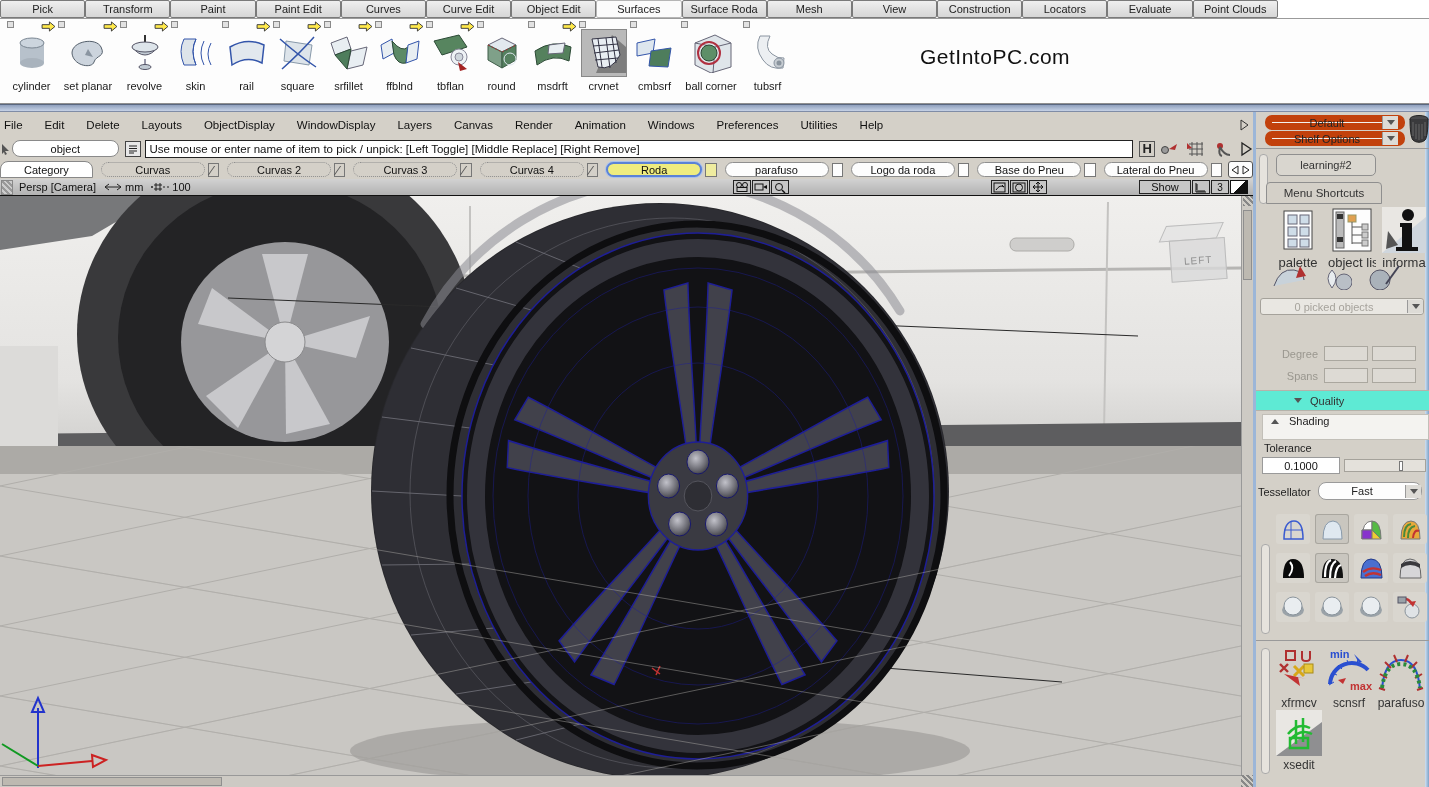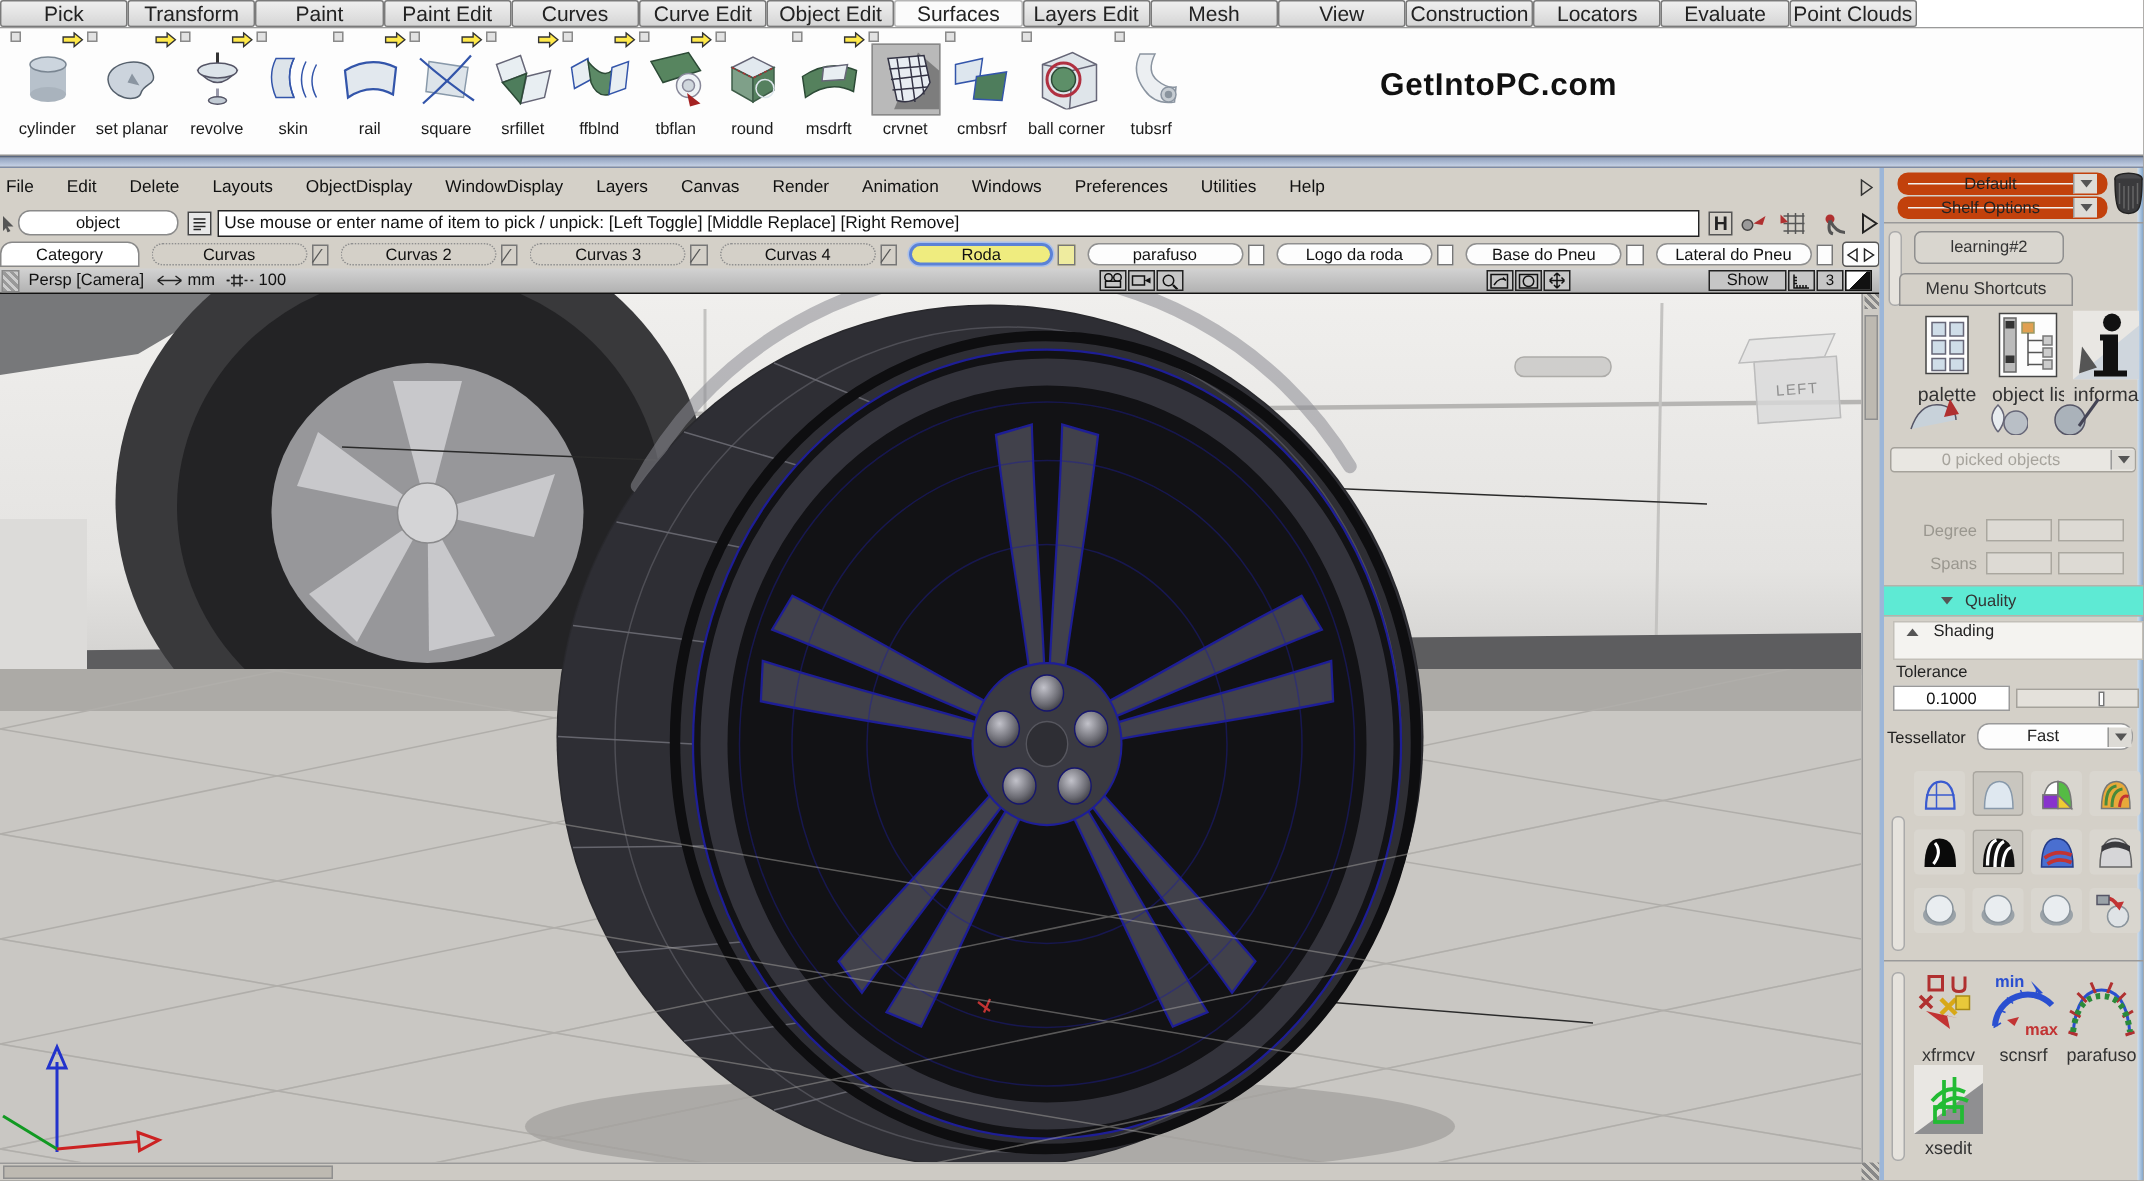--- a/index.html
+++ b/index.html
@@ -4,35 +4,35 @@
 <style>
   * { margin:0; padding:0; box-sizing:border-box; }
   body { background:#666; font-family:"Liberation Sans", sans-serif; }
   #app { position:relative; width:1429px; height:787px; background:#d4d0c8; overflow:hidden;
          font-family:"Liberation Sans", sans-serif; }
 
   
   #tabs-row { position:absolute; left:0; top:0; width:1429px; height:19px; background:#fff;
               display:flex; border-bottom:1px solid #9a9a9a; }
   .ptab { flex:0 0 85.2px; height:18px; background:linear-gradient(#efefef,#d6d6d6);
-          border:1px solid #7a7a7a; border-radius:2px; font-size:14px; color:#222;
+          border:1px solid #7a7a7a; border-radius:2px; font-size:11px; color:#222;
           display:flex; align-items:center; justify-content:center; cursor:default; }
   .ptab.active { background:#fbfbfb; border-color:#b5b5b5; }
 
   
   #tools-row { position:absolute; left:0; top:19px; width:1429px; height:85px; background:#fdfdfd;
                border-bottom:1px solid #8f8f8f; display:flex; align-items:flex-start; padding:2px 0 0 6px; }
   .tool { position:relative; width:51px; height:80px; display:flex; flex-direction:column; align-items:center; }
   .tool.wide { width:62px; }
   .tool .tbox { position:relative; width:46px; height:48px; margin-top:8px; display:flex; align-items:center; justify-content:center; }
   .tool.activecell .tbox { background:#b9b9b9; border:1px solid #888; }
   .chk { position:absolute; left:1px; top:0; width:7px; height:7px; border:1px solid #8a8a8a; background:#e2e2e2; }
   .flyarrow { position:absolute; right:0; top:0; width:17px; height:11px; }
   .tlabel { font-size:11px; color:#1a1a1a; margin-top:3px; white-space:nowrap; }
-  #watermark { position:absolute; left:920px; top:26px; font-size:21px; font-weight:bold; color:#111;
+  #watermark { position:absolute; left:920px; top:26px; font-size:21px; font-weight:normal; color:#111;
                letter-spacing:.5px; }
 
   
   #sep { position:absolute; left:0; top:104px; width:1429px; height:8px;
          background:linear-gradient(#8fa0bd,#c6d2e6); border-top:1px solid #5a6880; border-bottom:1px solid #7f8ca6; }
 
   
   #menubar { position:absolute; left:0; top:112px; width:1253px; height:25px; background:#d4d0c8;
              display:flex; align-items:center; font-size:11.5px; color:#111; }
   .mitem { padding:0 11px; margin-left:-0px; cursor:default; }
@@ -157,21 +157,21 @@
 
   <div id="tabs-row">
     <div class="ptab">Pick</div>
     <div class="ptab">Transform</div>
     <div class="ptab">Paint</div>
     <div class="ptab">Paint Edit</div>
     <div class="ptab">Curves</div>
     <div class="ptab">Curve Edit</div>
     <div class="ptab">Object Edit</div>
     <div class="ptab active">Surfaces</div>
-    <div class="ptab">Layers Edit</div>
+    <div class="ptab">Surface Roda</div>
     <div class="ptab">Mesh</div>
     <div class="ptab">View</div>
     <div class="ptab">Construction</div>
     <div class="ptab">Locators</div>
     <div class="ptab">Evaluate</div>
     <div class="ptab">Point Clouds</div>
   </div>
 
   <div id="tools-row">
 

